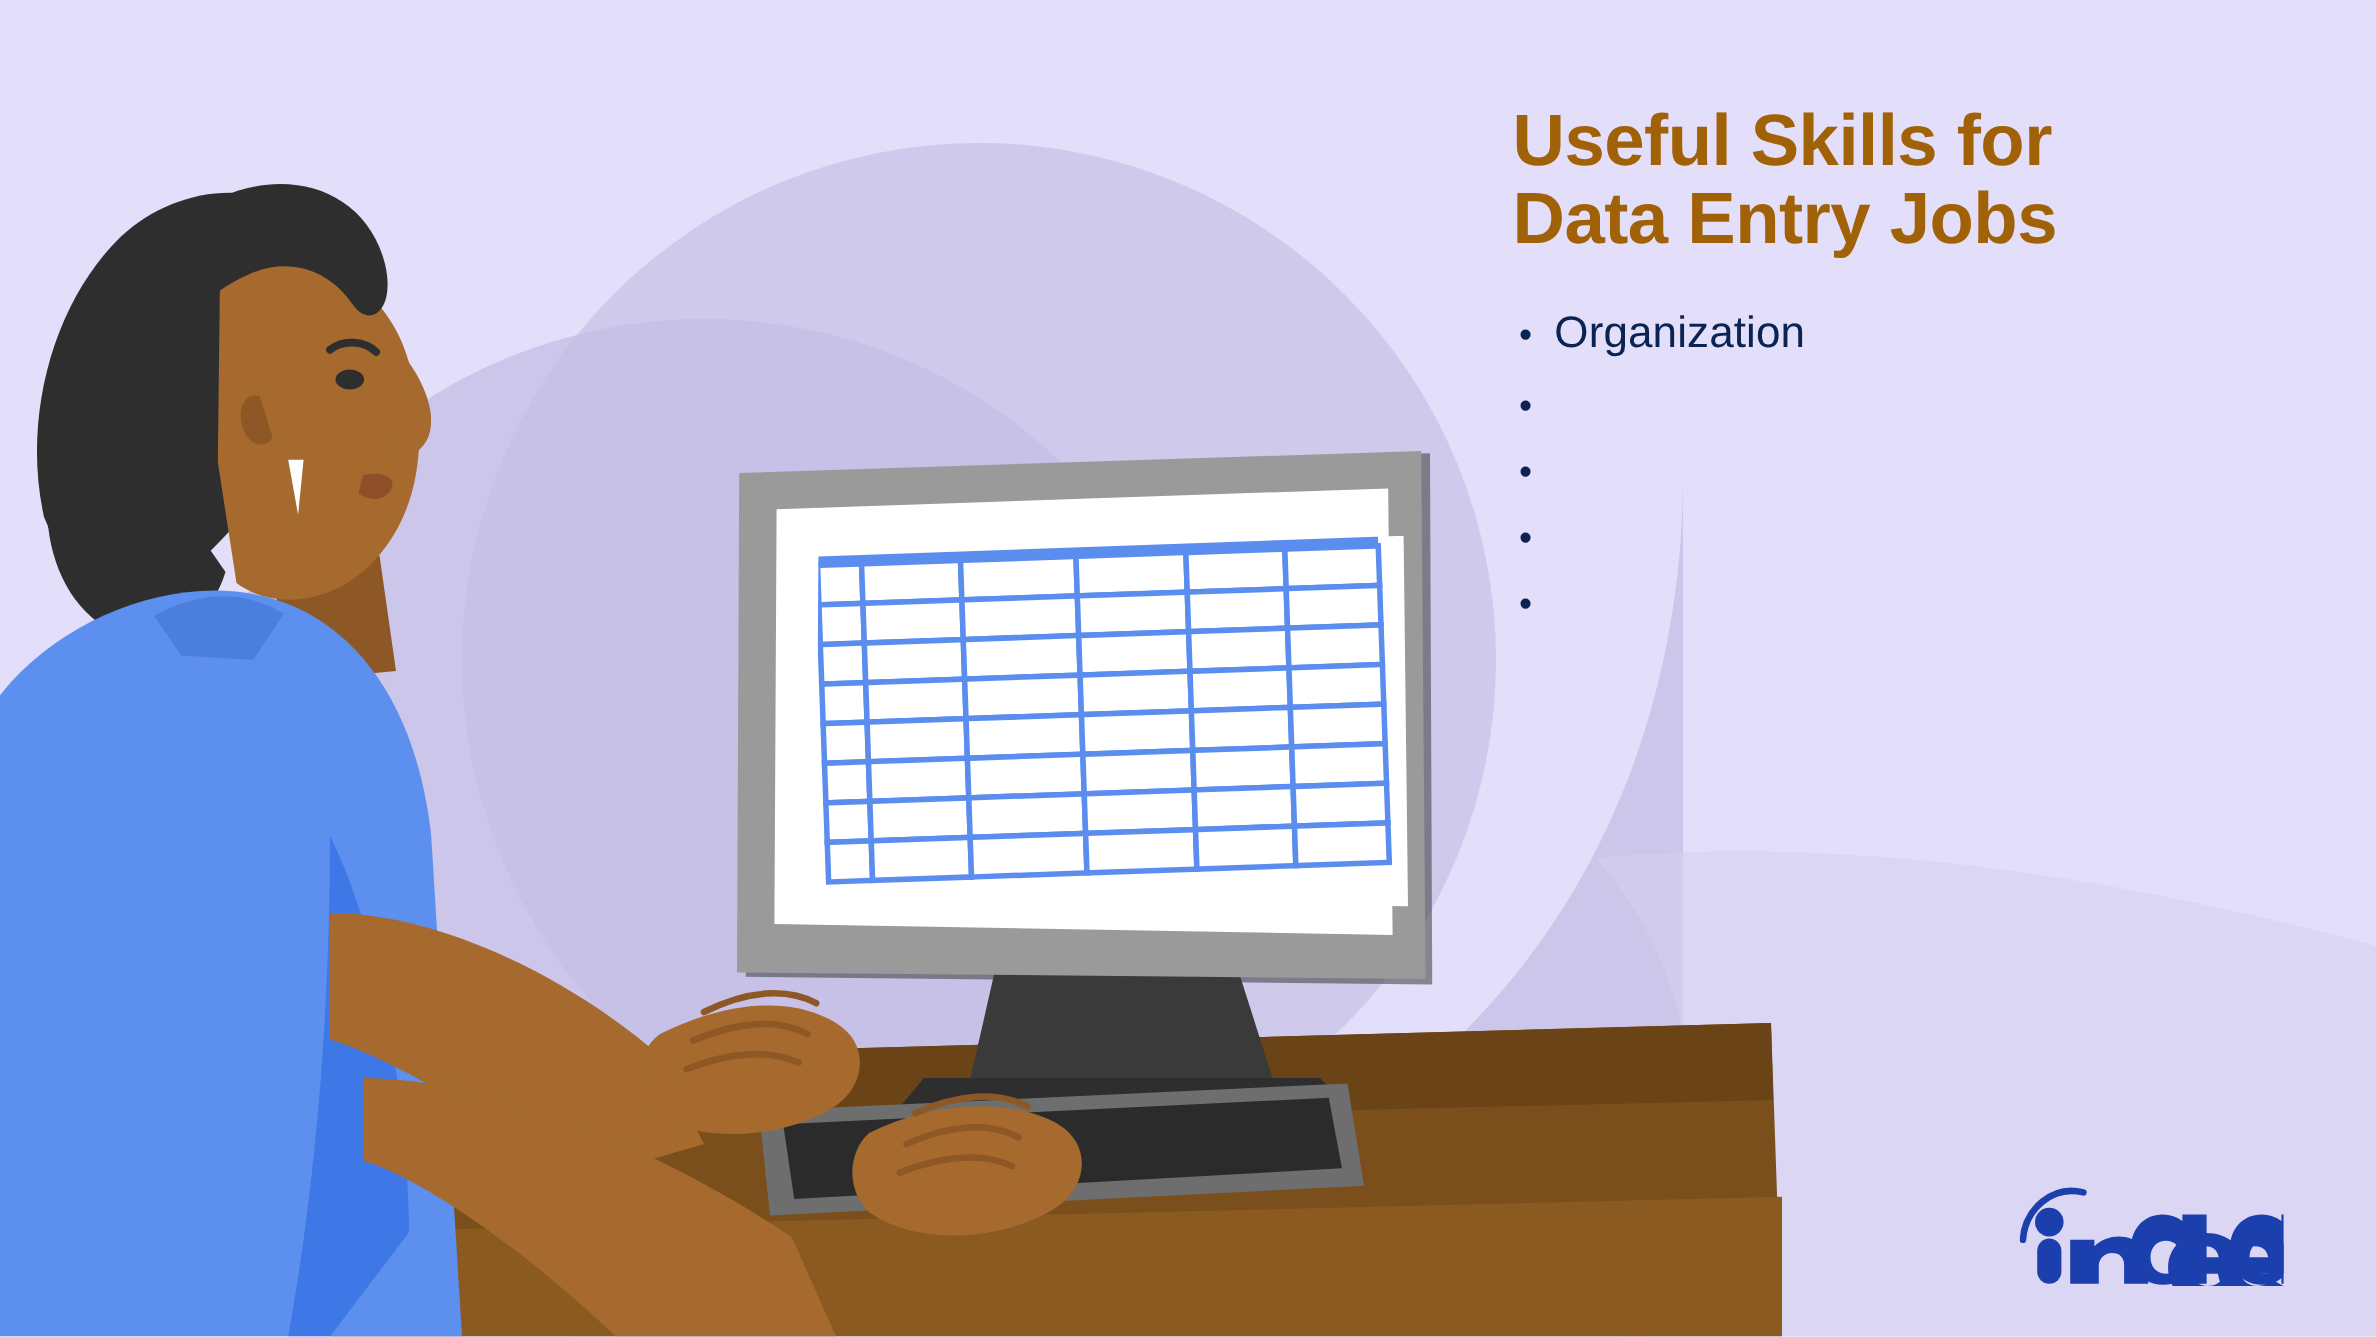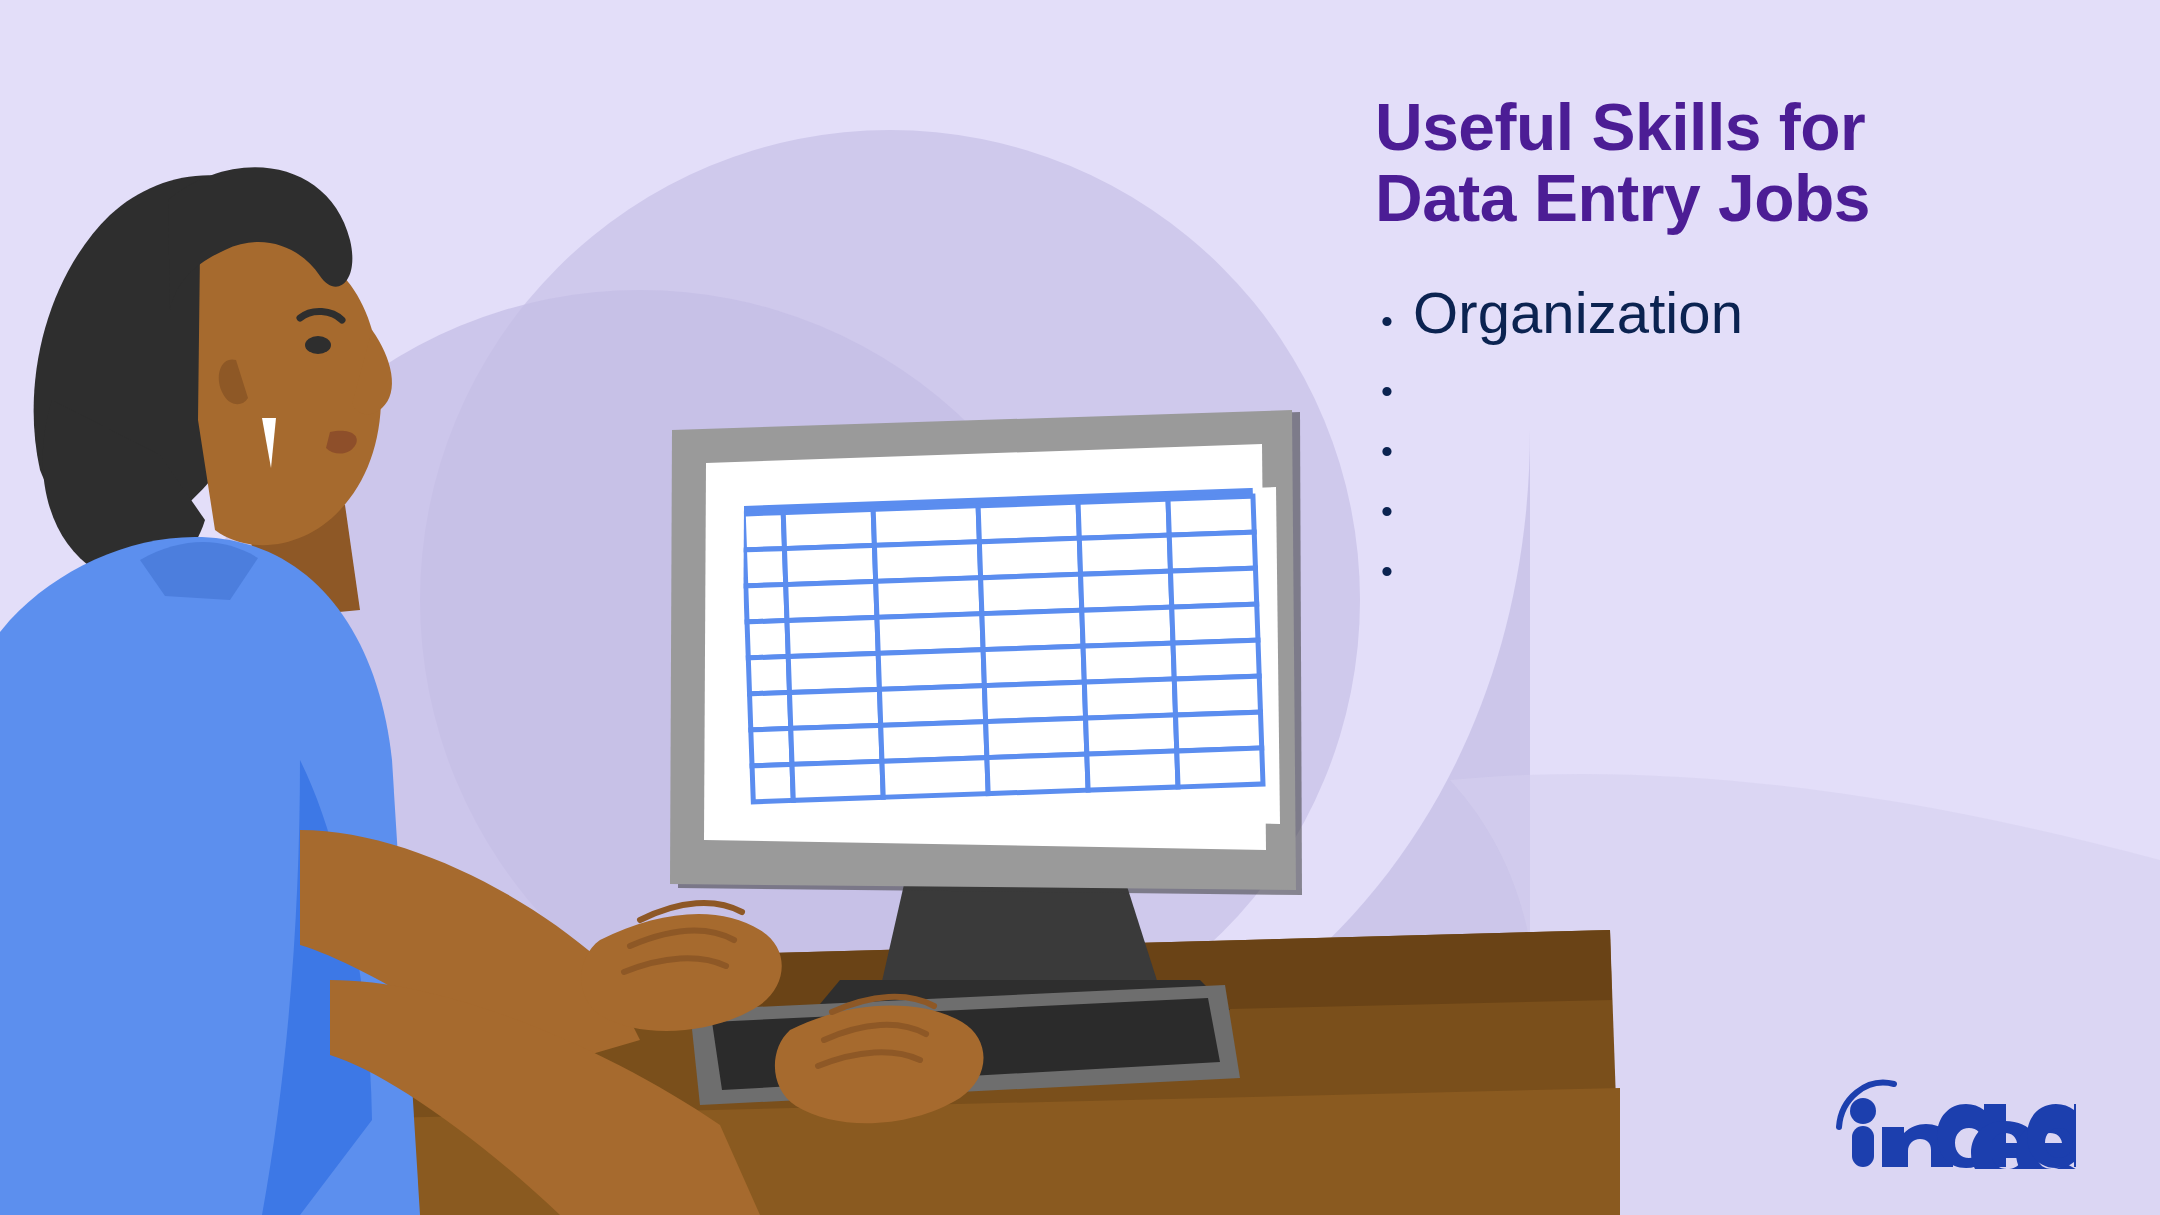--- a/index.html
+++ b/index.html
@@ -20,21 +20,21 @@
   .text-col {
     position: absolute;
     left: 1375px; top: 92px;
     width: 740px;
   }
   .headline {
     font-size: 66px;
     font-weight: 700;
     line-height: 1.07;
     letter-spacing: -0.5px;
-    color: #4c1d95;
+    color: #a16207;
     white-space: pre-line;
   }
   .skill-list {
     margin-top: 46px;
     list-style: none;
   }
   .skill-item {
     display: flex;
     align-items: baseline;
     margin-bottom: 26px;
@@ -42,21 +42,21 @@
   .skill-bullet {
     width: 38px;
     flex: 0 0 38px;
     color: #0B2351;
     font-size: 34px;
     line-height: 1;
     text-align: left;
     padding-left: 6px;
   }
   .skill-label {
-    font-size: 58px;
+    font-size: 40px;
     font-weight: 400;
     color: #0B2351;
     line-height: 1.18;
     letter-spacing: 0.1px;
   }
 
   
   .brand {
     position: absolute;
     left: 1836px; top: 1073px;

